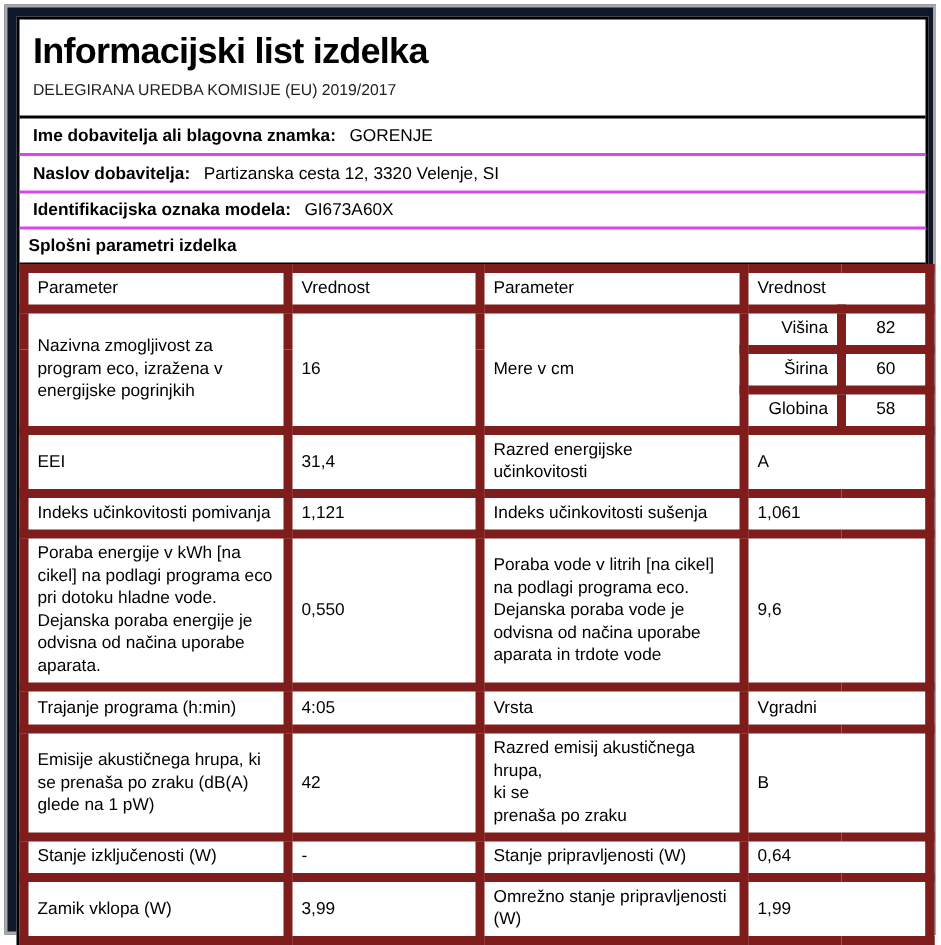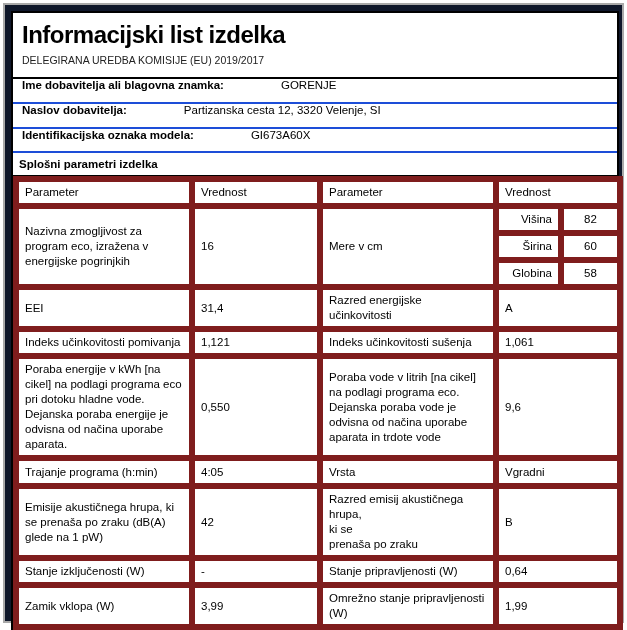--- a/index.html
+++ b/index.html
@@ -13,22 +13,22 @@
     border:2px solid #a9a9a9; background:#0f172a;
   }
   .sheet {
     position:absolute; left:6px; top:6px; width:608px;
     border:2px solid #000; background:#fff;
   }
   .title-block { height:66px; padding:8px 9px 0 9px; border-bottom:2px solid #000; }
   .title-block h1 { font-size:24px; font-weight:bold; letter-spacing:-0.5px; line-height:28px; }
   .subtitle { font-size:10.5px; color:#222; margin-top:5px; }
   .label-row {
-    display:flex; height:25px; padding:0 9px;
-    border-bottom:2px solid #1d4ed8; font-size:11.5px;gap:48px;
+    display:flex; align-items:center; height:25px; padding:0 9px;
+    border-bottom:2px solid #d946ef; font-size:11.5px;
   }
   .label-row .lbl { font-weight:bold; }
   .label-row .val { margin-left:9px; }
   .section-row {
     display:flex; align-items:center; height:23px; padding:0 6px;
     border-bottom:1px solid #000; font-size:11.5px; font-weight:bold;
   }
   table.params { border-collapse:collapse; width:604px; font-size:11.5px; table-layout:fixed; }
   table.params td {
     border:6px solid #7f1d1d; vertical-align:middle; padding:3px 6px; line-height:15px;

